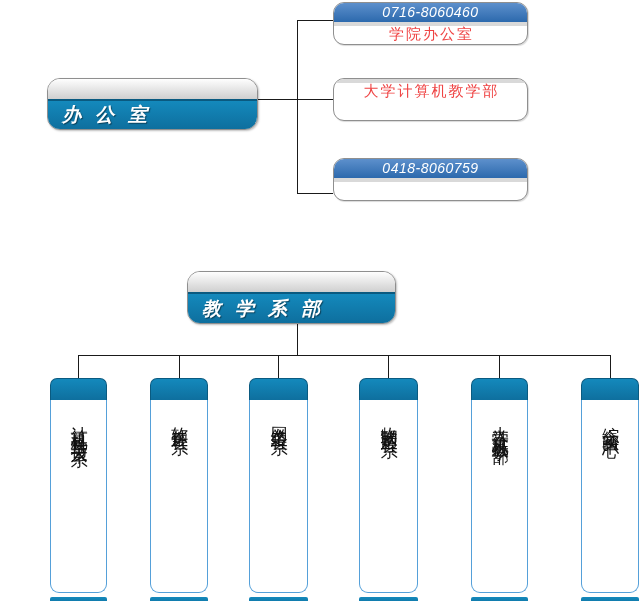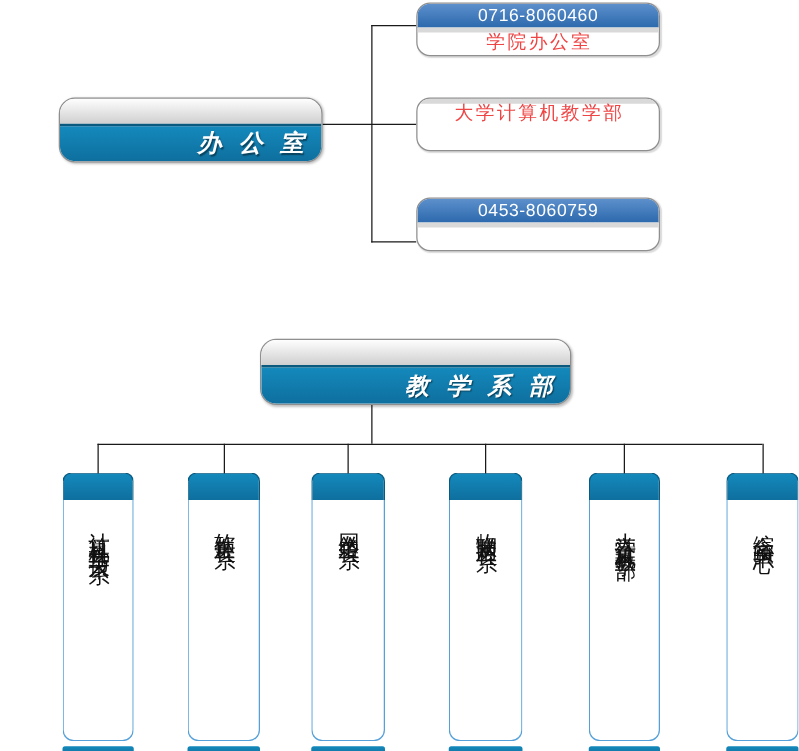--- a/index.html
+++ b/index.html
@@ -19,39 +19,39 @@
     border-radius:13px;overflow:hidden;background:#fff;
     box-shadow:1px 1px 2px rgba(0,0,0,0.25);
   }
   .root-top{
     height:20px;background:linear-gradient(#fefefe,#cfcfcf);
   }
   .root-bottom{
     position:absolute;left:0;right:0;top:20px;bottom:0;
     background:linear-gradient(var(--teal-light,#1489bc),var(--teal-dark,#0e6f9e));
     border-top:2px solid var(--teal-edge,#0a5a80);
-    display:flex;align-items:center;justify-content:flex-end;
+    display:flex;align-items:center;justify-content:flex-start;
   }
   .calligraphy{
     color:#ffffff;font-family:"DejaVu Serif","Liberation Serif",serif;
     font-style:italic;font-weight:bold;font-size:19px;
     letter-spacing:14px;padding-left:14px;
     text-shadow:1px 1px 1px rgba(0,0,0,0.45);
     white-space:nowrap;
   }
 
   
   .phone-box{
     position:absolute;left:333px;width:195px;height:43px;
     border:1.5px solid var(--border-gray,#8f8f8f);border-radius:11px;
     overflow:hidden;background:#fff;box-shadow:1px 1px 1px rgba(0,0,0,0.15);
   }
   .phone-bar{
     height:19px;background:linear-gradient(var(--bar-blue-top,#5d90cc),var(--bar-blue-bottom,#2c69ad));
-    color:#fff;font-size:14px;line-height:19px;text-align:center;letter-spacing:0.5px;
+    color:#fff;font-size:14px;line-height:19px;text-align:center;letter-spacing:0.5px;font-style:italic;
   }
   .phone-strip{height:4px;background:var(--strip-gray,#d9d9d9);}
   .phone-label{
     height:17px;color:#ef4444;font-size:15px;line-height:16px;text-align:center;
     letter-spacing:2px;padding-left:2px;
   }
 
   
   .dept-box{position:absolute;top:378px;height:227px;}
   .dept-cap{
@@ -96,25 +96,25 @@
   <div class="phone-box" style="top:2px">
     <div class="phone-bar">0716-8060460</div>
     <div class="phone-strip"></div>
     <div class="phone-label">学院办公室</div>
   </div>
   <div class="phone-box" style="top:78px">
     <div class="phone-strip"></div>
     <div class="phone-label">大学计算机教学部</div>
   </div>
   <div class="phone-box" style="top:158px">
-    <div class="phone-bar">0453-8060759</div>
+    <div class="phone-bar">0418-8060759</div>
     <div class="phone-strip"></div>
   </div>
 
-  <div class="root-box" style="left:208px;top:271px;width:249px;height:53px">
+  <div class="root-box" style="left:187px;top:271px;width:209px;height:53px">
     <div class="root-top"></div>
     <div class="root-bottom">
       <span class="calligraphy">教学系部</span>
     </div>
   </div>
 
   <div class="line v" style="left:297px;top:324px;height:31px"></div>
   <div class="line h" style="left:78px;top:355px;width:532px"></div>
   <div class="line v" style="left:78px;top:355px;height:24px"></div>
   <div class="line v" style="left:179px;top:355px;height:24px"></div>

